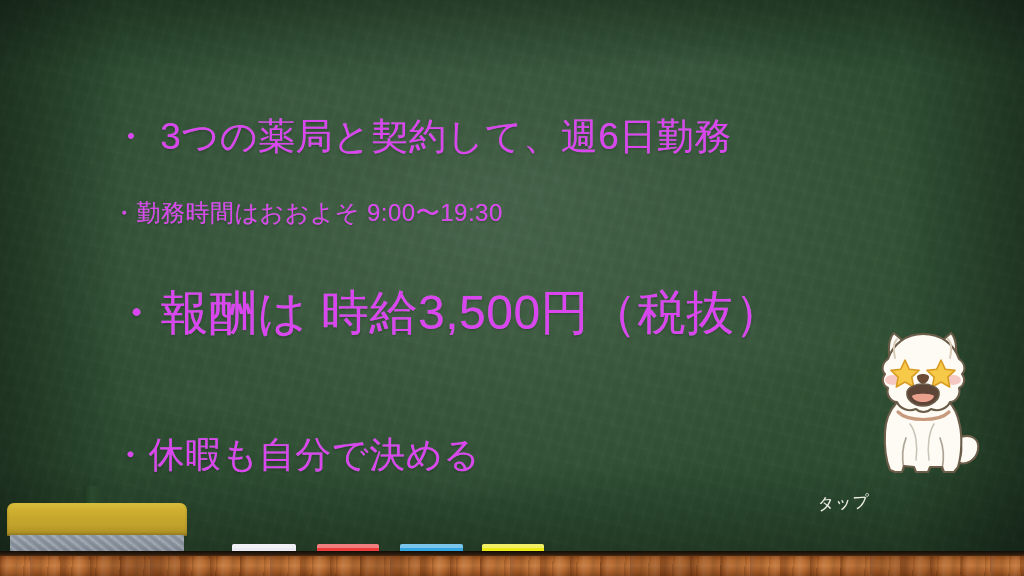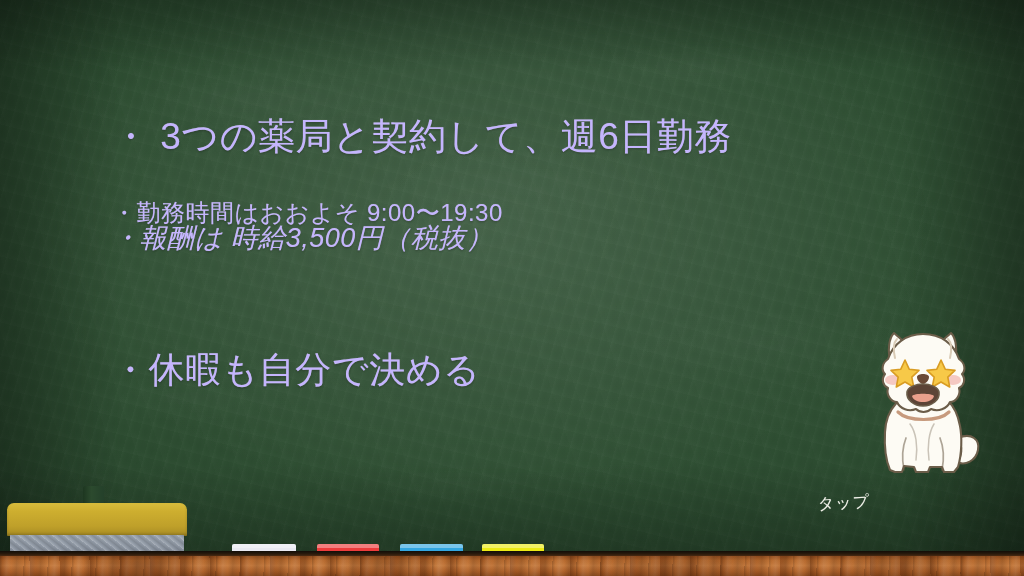--- a/index.html
+++ b/index.html
@@ -67,31 +67,31 @@
   }
 
   
   .bullets {
     position: absolute;
     left: 112px;
     top: 104px;
     width: 790px;
   }
   .bullet-line {
-    color: #c4b5fd;
+    color: #d946ef;
     font-size: 36px;
     line-height: 1.0;
     white-space: nowrap;
     letter-spacing: .5px;
     text-shadow: 0 0 1px rgba(255,255,255,.35), 0 1px 2px rgba(0,0,0,.32);
     font-weight: 400;
   }
   .bullet-line.l1 { margin-top: 14px; font-size: 37px; }
   .bullet-line.l2 { margin-top: 46px; font-size: 24px; }
-  .bullet-line.l3 { font-size: 27px; font-style: italic; }
+  .bullet-line.l3 { margin-top: 64px; font-size: 48px; }
   .bullet-line.l4 { margin-top: 100px; font-size: 36px; }
 
   
   .ledge-shadow {
     position: absolute;
     left: 0; top: 551px;
     width: 1024px; height: 5px;
     background: linear-gradient(to bottom, #120d07 0%, #2a1a0c 60%, #4a2a12 100%);
   }
   .ledge {

